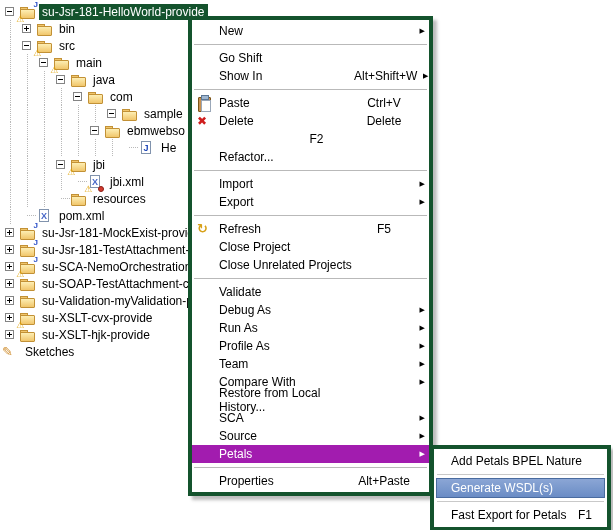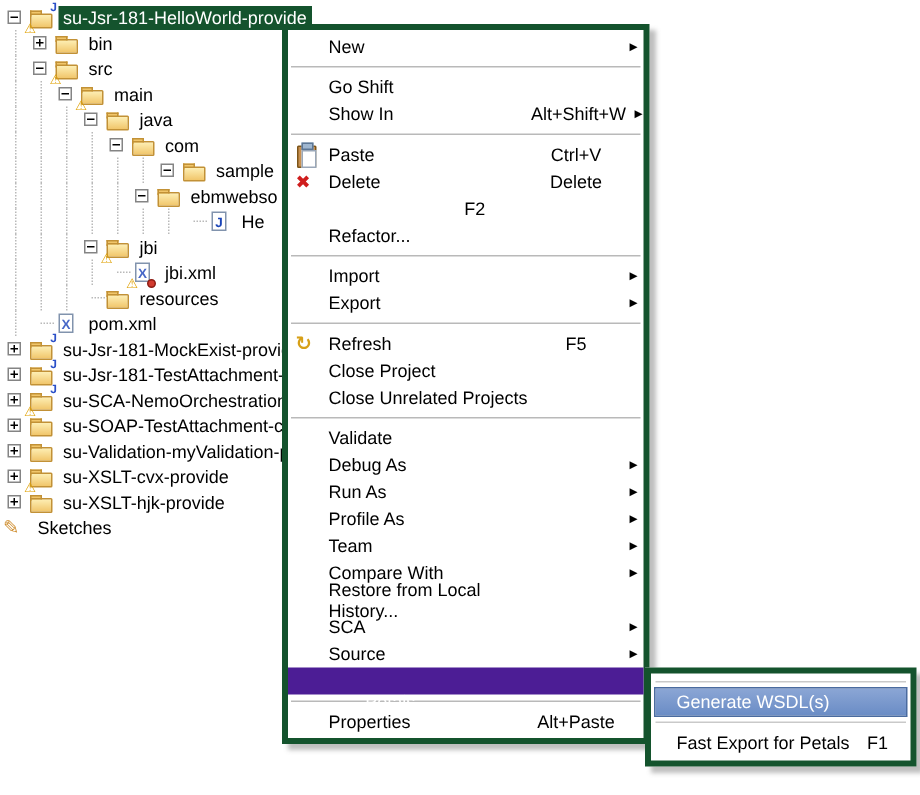--- a/index.html
+++ b/index.html
@@ -39,21 +39,21 @@
   .refresh-glyph{position:absolute;left:1px;top:0;font-size:13px;font-weight:bold;color:#d7a017;line-height:16px;}
   
   .menu{position:absolute;background:#fff;border:4px solid #14532d;
         box-shadow:4px 4px 3px rgba(110,110,110,0.45);box-sizing:border-box;}
   #context-menu{left:188px;top:16px;width:245px;padding:2px 0;z-index:10;}
   .mi-item{display:flex;align-items:center;height:18px;padding:0 3px 0 4px;}
   .mi-icon{width:23px;height:16px;flex:none;}
   .mi-label{width:135px;flex:none;}
   .mi-shortcut{flex:1;text-align:center;}
   .mi-arrow{width:11px;flex:none;font-size:7px;text-align:right;padding-right:1px;}
-  .mi-item.sel{background:#4c1d95;color:#fff;flex-direction:column;}
+  .mi-item.sel{background:#a21caf;color:#fff;}
   .mi-sep{height:1px;background:#b9b9b9;margin:4px 2px;}
   #petals-submenu{left:430px;top:445px;width:181px;padding:2px;z-index:20;}
   .smi-item{display:flex;align-items:center;height:20px;padding:0 10px 0 14px;border:1px solid transparent;box-sizing:border-box;}
   .smi-shortcut{margin-left:auto;padding-right:2px;text-align:center;}
   .smi-item.sel{background:linear-gradient(180deg,#8ba6d5,#6a8cc5);border-color:#4a6b9f;color:#fff;}
   .smi-sep{height:1px;background:#c9c9c9;margin:3px 1px;}
 </style>
 </head>
 <body>
 
@@ -448,20 +448,24 @@
     </div>
     <div class="mi-sep"></div>
     <div class="mi-item">
       <span class="mi-icon"></span>
       <span class="mi-label">Properties</span>
       <span class="mi-shortcut">Alt+Paste</span>
       <span class="mi-arrow"></span>
     </div>
   </div>
 <div id="petals-submenu" class="menu">
+    <div class="smi-item">
+      <span class="smi-label">Add Petals BPEL Nature</span>
+      <span class="smi-shortcut"></span>
+    </div>
     <div class="smi-sep"></div>
     <div class="smi-item sel">
       <span class="smi-label">Generate WSDL(s)</span>
       <span class="smi-shortcut"></span>
     </div>
     <div class="smi-sep"></div>
     <div class="smi-item">
       <span class="smi-label">Fast Export for Petals</span>
       <span class="smi-shortcut">F1</span>
     </div>

